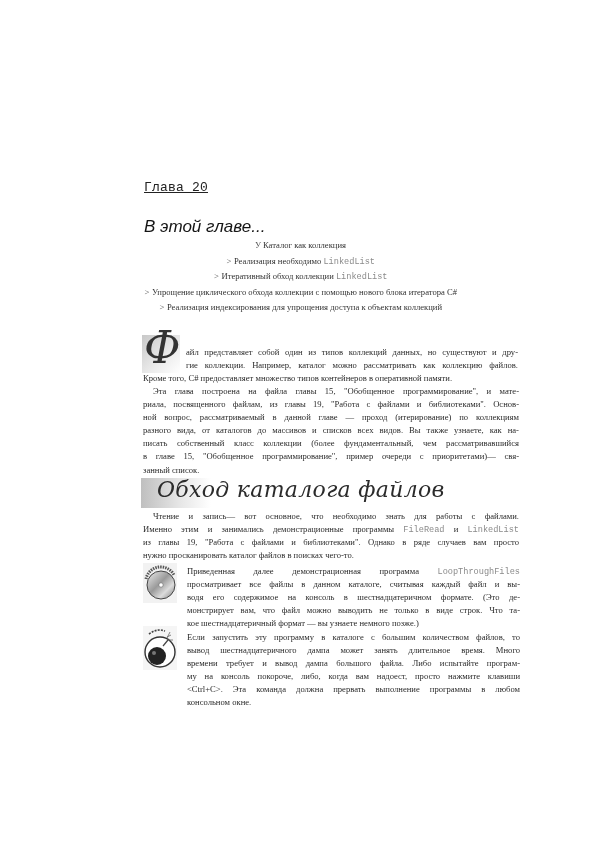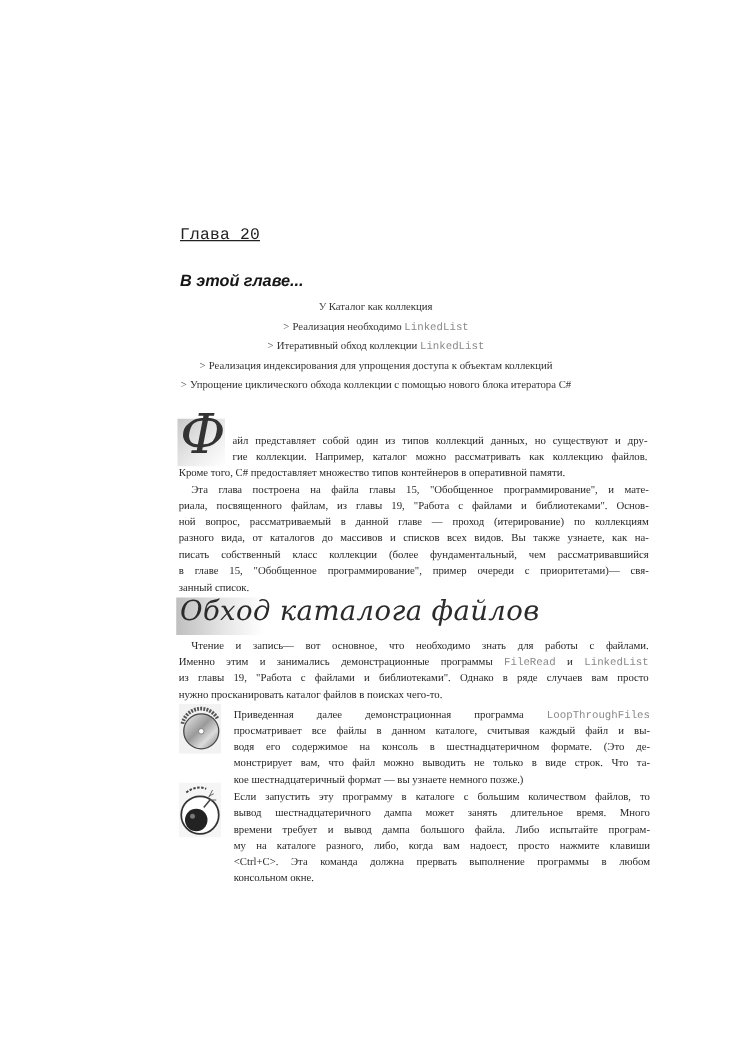--- a/index.html
+++ b/index.html
@@ -41,22 +41,22 @@
       color: #151515;
       letter-spacing: 0.3px;
       margin: 0;
     }
     .in-chapter {
       position: absolute;
       left: 144px;
       top: 217px;
       font-family: "Liberation Sans", "DejaVu Sans", sans-serif;
       font-style: italic;
-      font-weight: bold;
-      font-size: 13px;
+      font-weight: normal;
+      font-size: 17px;
       color: #151515;
     }
     .toc {
       position: absolute;
       left: 142px;
       top: 238px;
       margin: 0;
       padding: 0;
       list-style: none;
       font-size: 8.6px;
@@ -122,21 +122,21 @@
       width: 260px;
     }
     .section-heading .shade {
       position: absolute;
       left: 0; top: 0;
       width: 70px; height: 30px;
       background: linear-gradient(90deg, #bfbfbf 0%, #e6e6e6 55%, rgba(255,255,255,0) 100%);
     }
     .section-heading .text {
       position: absolute;
-      left: 3px;
+      left: 16px;
       top: -1px;
       font-family: "DejaVu Serif", serif;
       font-style: italic;
       font-size: 22px;
       color: #2b2b2b;
       white-space: nowrap;
       letter-spacing: 0.3px;
     }
     .side-icon {
       position: absolute;
@@ -163,24 +163,24 @@
     <li>
       <span class="bullet">У</span><span>Каталог как коллекция</span>
     </li>
     <li>
       <span class="bullet">&gt;</span><span>Реализация необходимо </span><span class="code">LinkedList</span>
     </li>
     <li>
       <span class="bullet">&gt;</span><span>Итеративный обход коллекции </span><span class="code">LinkedList</span>
     </li>
     <li>
+      <span class="bullet">&gt;</span><span>Упрощение циклического обхода коллекции с помощью нового блока итератора C#</span>
+    </li>
+    <li>
       <span class="bullet">&gt;</span><span>Реализация индексирования для упрощения доступа к объектам коллекций</span>
-    </li>
-    <li>
-      <span class="bullet">&gt;</span><span>Упрощение циклического обхода коллекции с помощью нового блока итератора C#</span>
     </li>
   </ul>
 
   <div class="dropcap">
     <span class="dropcap-letter">Ф</span>
   </div>
   <div class="para" style="left:186px; top:346px; width:332px;">
     <span class="line">айл представляет собой один из типов коллекций данных, но существуют и дру-</span>
     <span class="line">гие коллекции. Например, каталог можно рассматривать как коллекцию файлов.</span>
   </div>
@@ -242,18 +242,18 @@
       <circle cx="14" cy="30" r="9" fill="#222"></circle>
       <circle cx="11" cy="27" r="2" fill="#777"></circle>
       <path d="M20 20 L 25 14" stroke="#444" stroke-width="1.2"></path>
       <path d="M24 11 L 28 9 M25 14 L 30 14 M24 12 L 27 6" stroke="#666" stroke-width="0.8"></path>
     </svg>
   </div>
   <div class="para callout-para" style="top:631px;">
     <span class="line">Если запустить эту программу в каталоге с большим количеством файлов, то</span>
     <span class="line">вывод шестнадцатеричного дампа может занять длительное время. Много</span>
     <span class="line">времени требует и вывод дампа большого файла. Либо испытайте програм-</span>
-    <span class="line">му на каталоге разного, либо, когда вам надоест, просто нажмите клавиши</span>
+    <span class="line">му на консоль покороче, либо, когда вам надоест, просто нажмите клавиши</span>
     <span class="line">&lt;Ctrl+C&gt;. Эта команда должна прервать выполнение программы в любом</span>
     <span class="line last">консольном окне.</span>
   </div>
 
 </div>
 
 </body></html>

